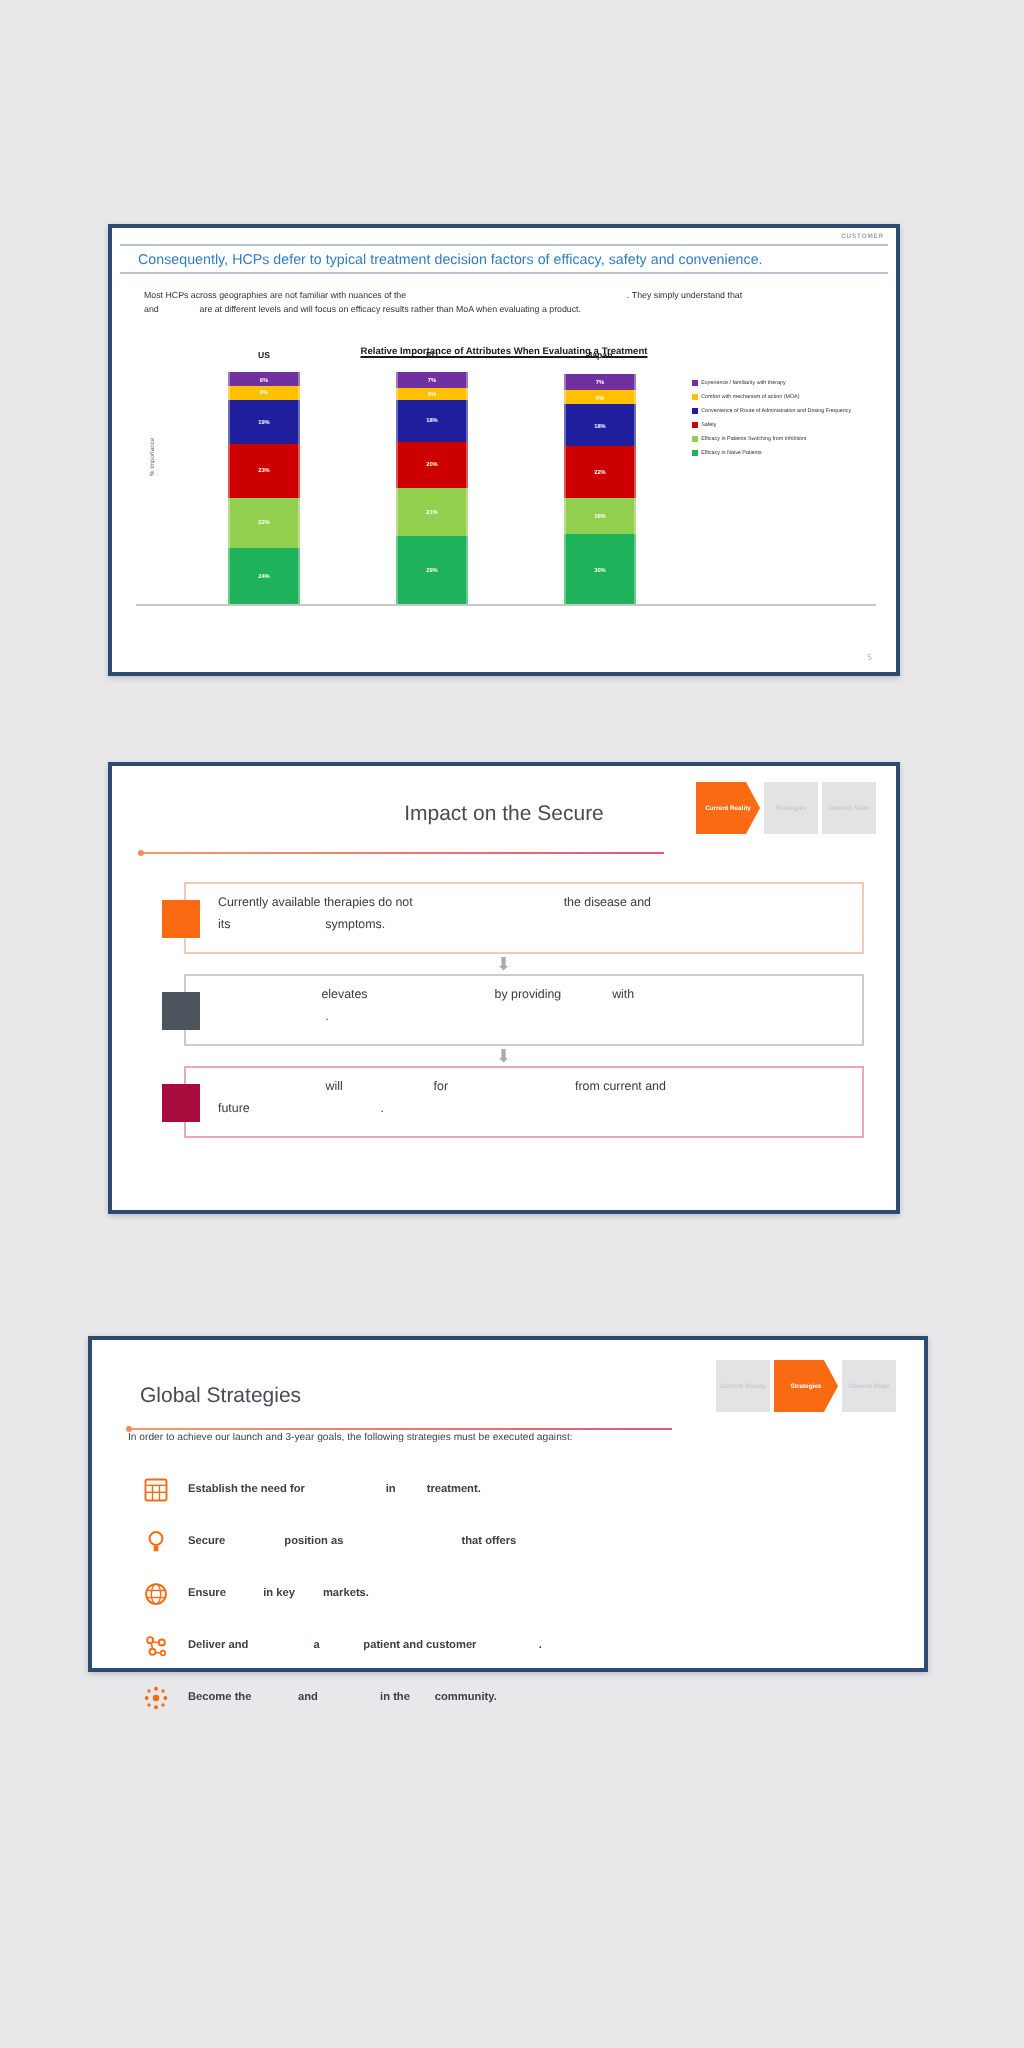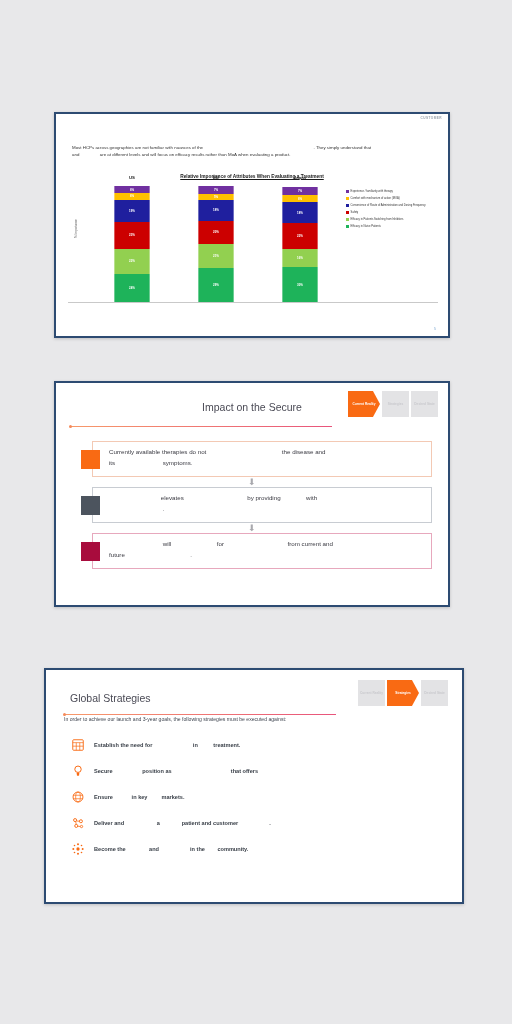--- a/index.html
+++ b/index.html
@@ -14,21 +14,21 @@
   .deck { position:absolute; left:0; top:0; width:512px; height:1024px; }
 
   .slide {
     position:absolute;
     background:#ffffff;
     border:2px solid #2d4b72;
     box-shadow:0 1px 3px rgba(0,0,0,0.18);
   }
   #slide1 { left:54px; top:112px; width:396px; height:226px; }
   #slide2 { left:54px; top:381px; width:396px; height:226px; }
-  #slide3 { left:44px; top:668px; width:420px; height:236px; }
+  #slide3 { left:44px; top:668px; width:420px; height:168px; }
 
   
   .s1-customer {
     position:absolute; right:6px; top:2px;
     font-size:3.2px; letter-spacing:0.4px;
     color:#9aa3ad; font-weight:bold;
   }
   .s1-titlebar {
     position:absolute; left:4px; top:8px; right:4px; height:15px;
     border-top:1px solid #b9c4d2; border-bottom:1px solid #b9c4d2;
@@ -145,20 +145,23 @@
   .s3-text { white-space:pre; }
 </style>
 </head>
 <body>
 
 <div class="deck">
 
   <div class="slide" id="slide1">
     <div class="s1-customer">CUSTOMER</div>
 
+    <div class="s1-titlebar">
+      <div class="s1-title">Consequently, HCPs defer to typical treatment decision factors of efficacy, safety and convenience.</div>
+    </div>
 
     <div class="s1-body">
       <div>
         <span>Most HCPs across geographies are not familiar with nuances of the</span>
         <span class="gap" style="width:108px"></span>
         <span>. They simply understand that</span>
       </div>
       <div>
         <span>and</span>
         <span class="gap" style="width:18px"></span>

